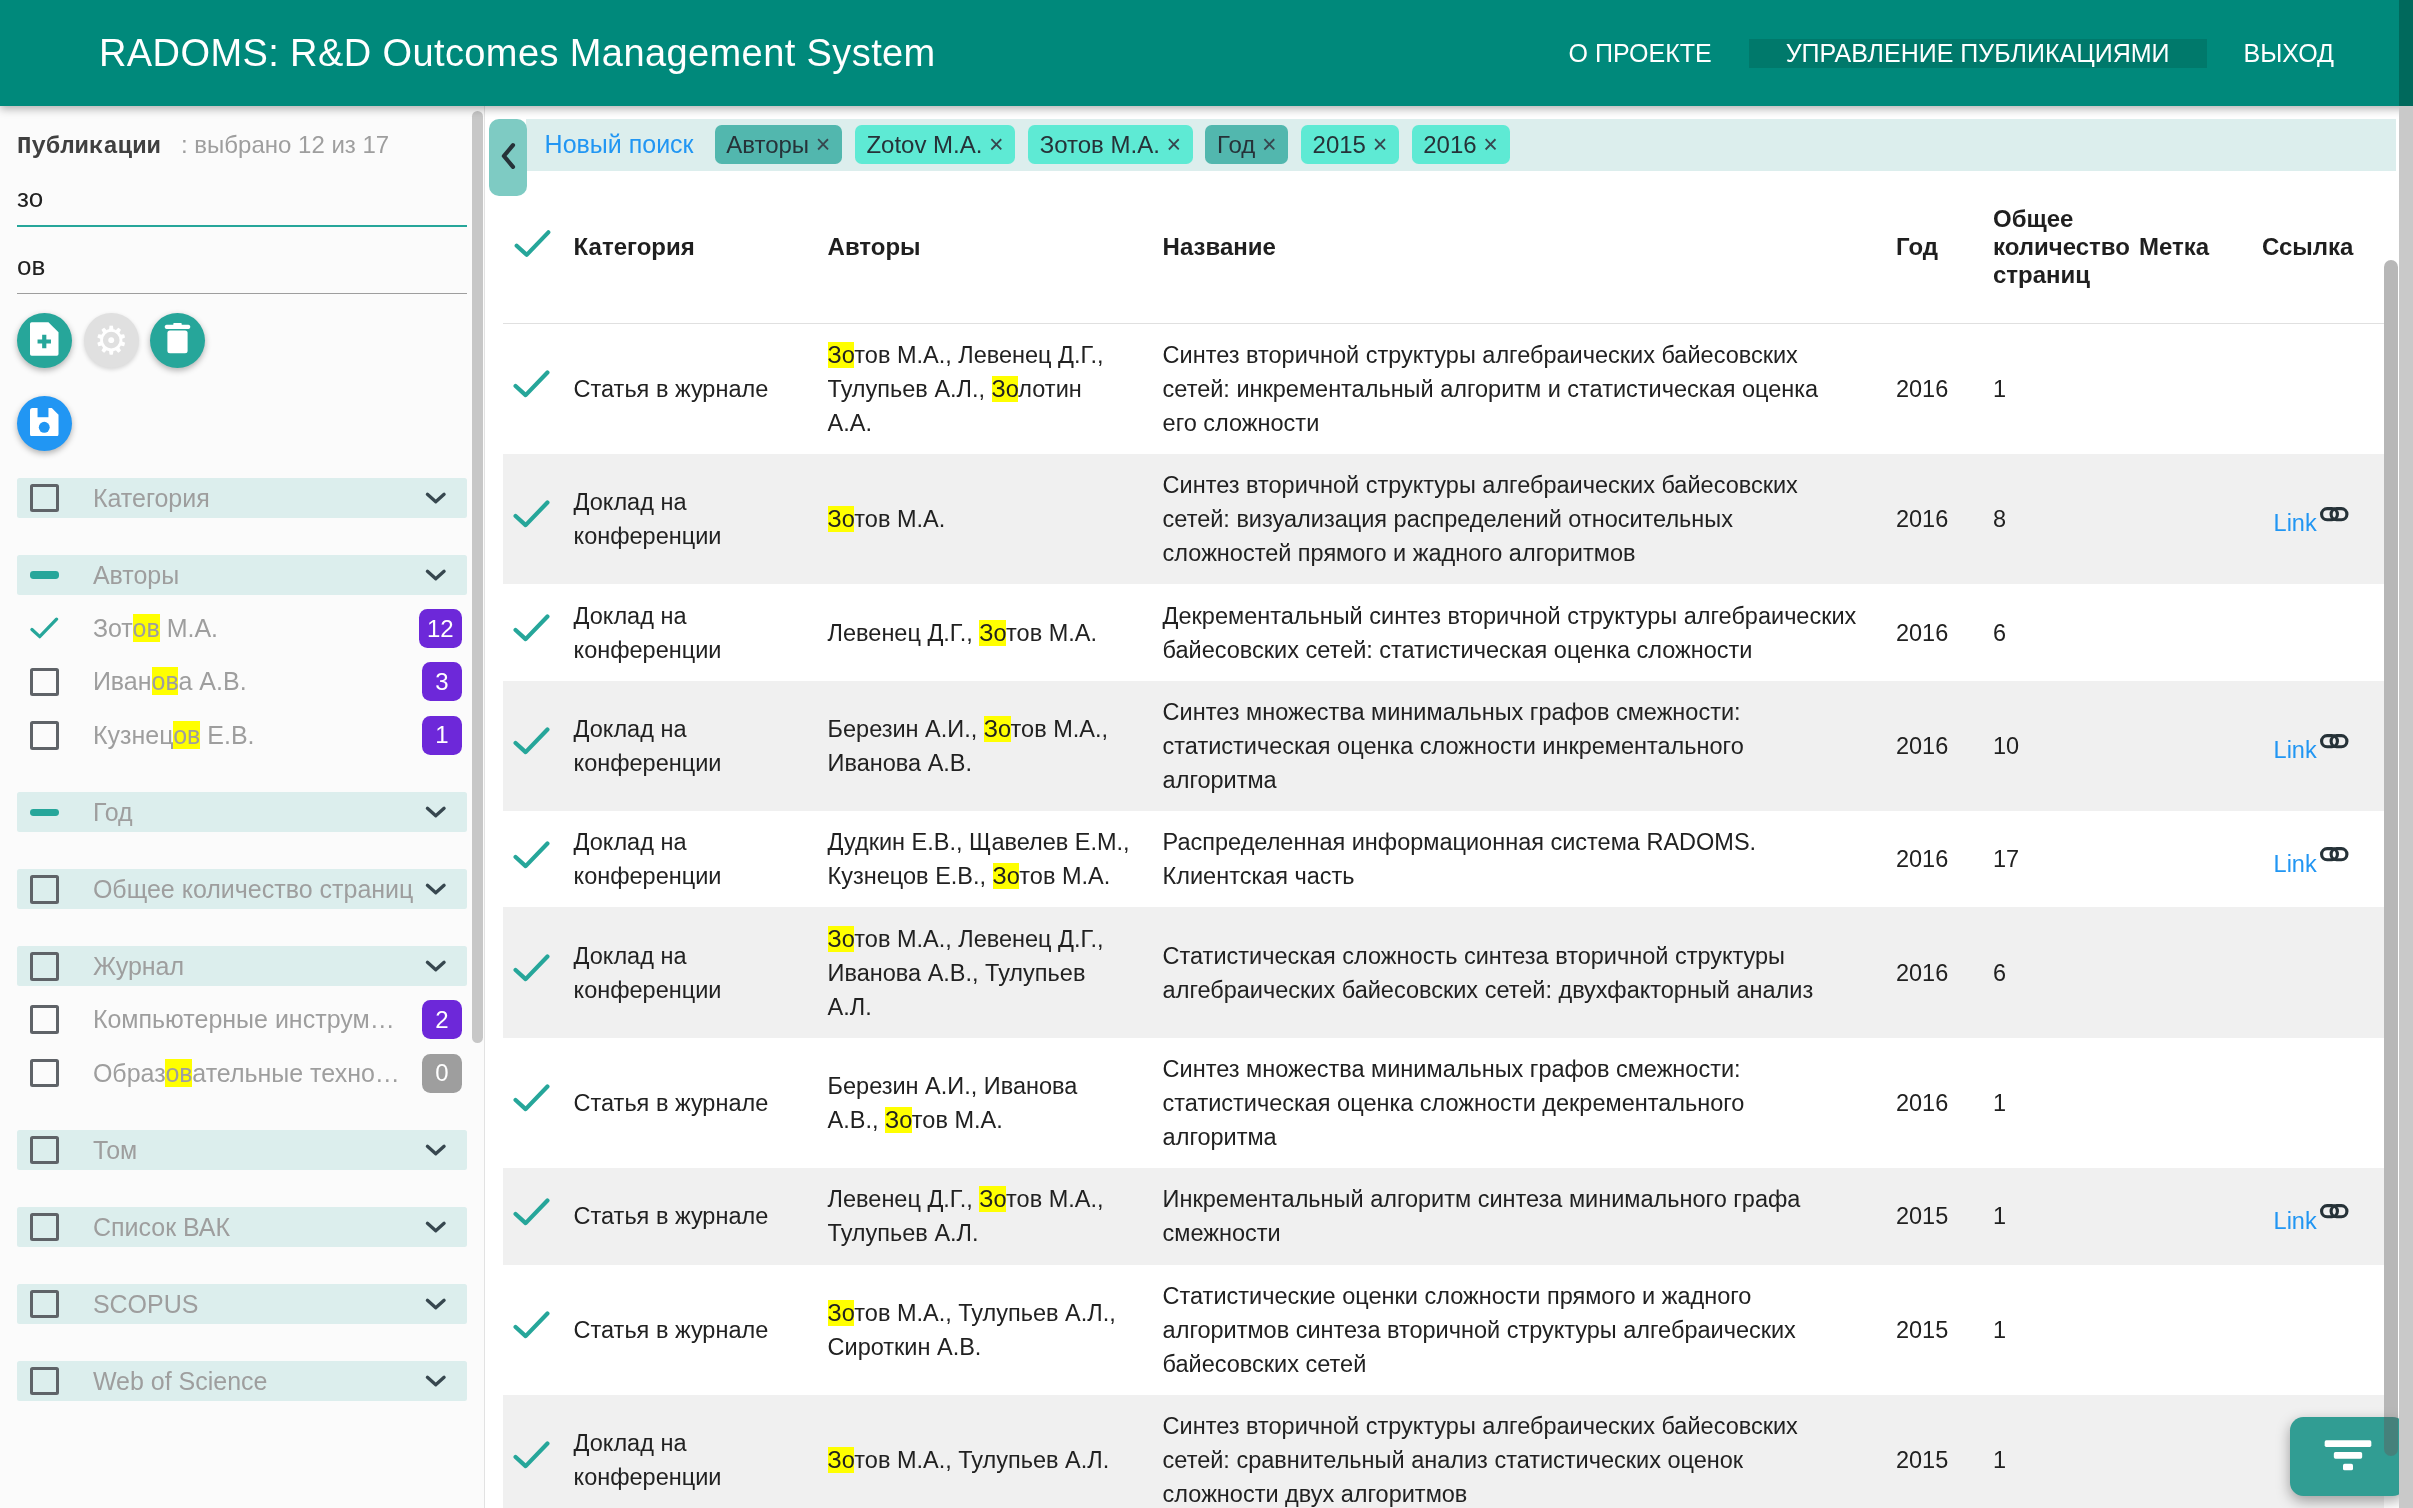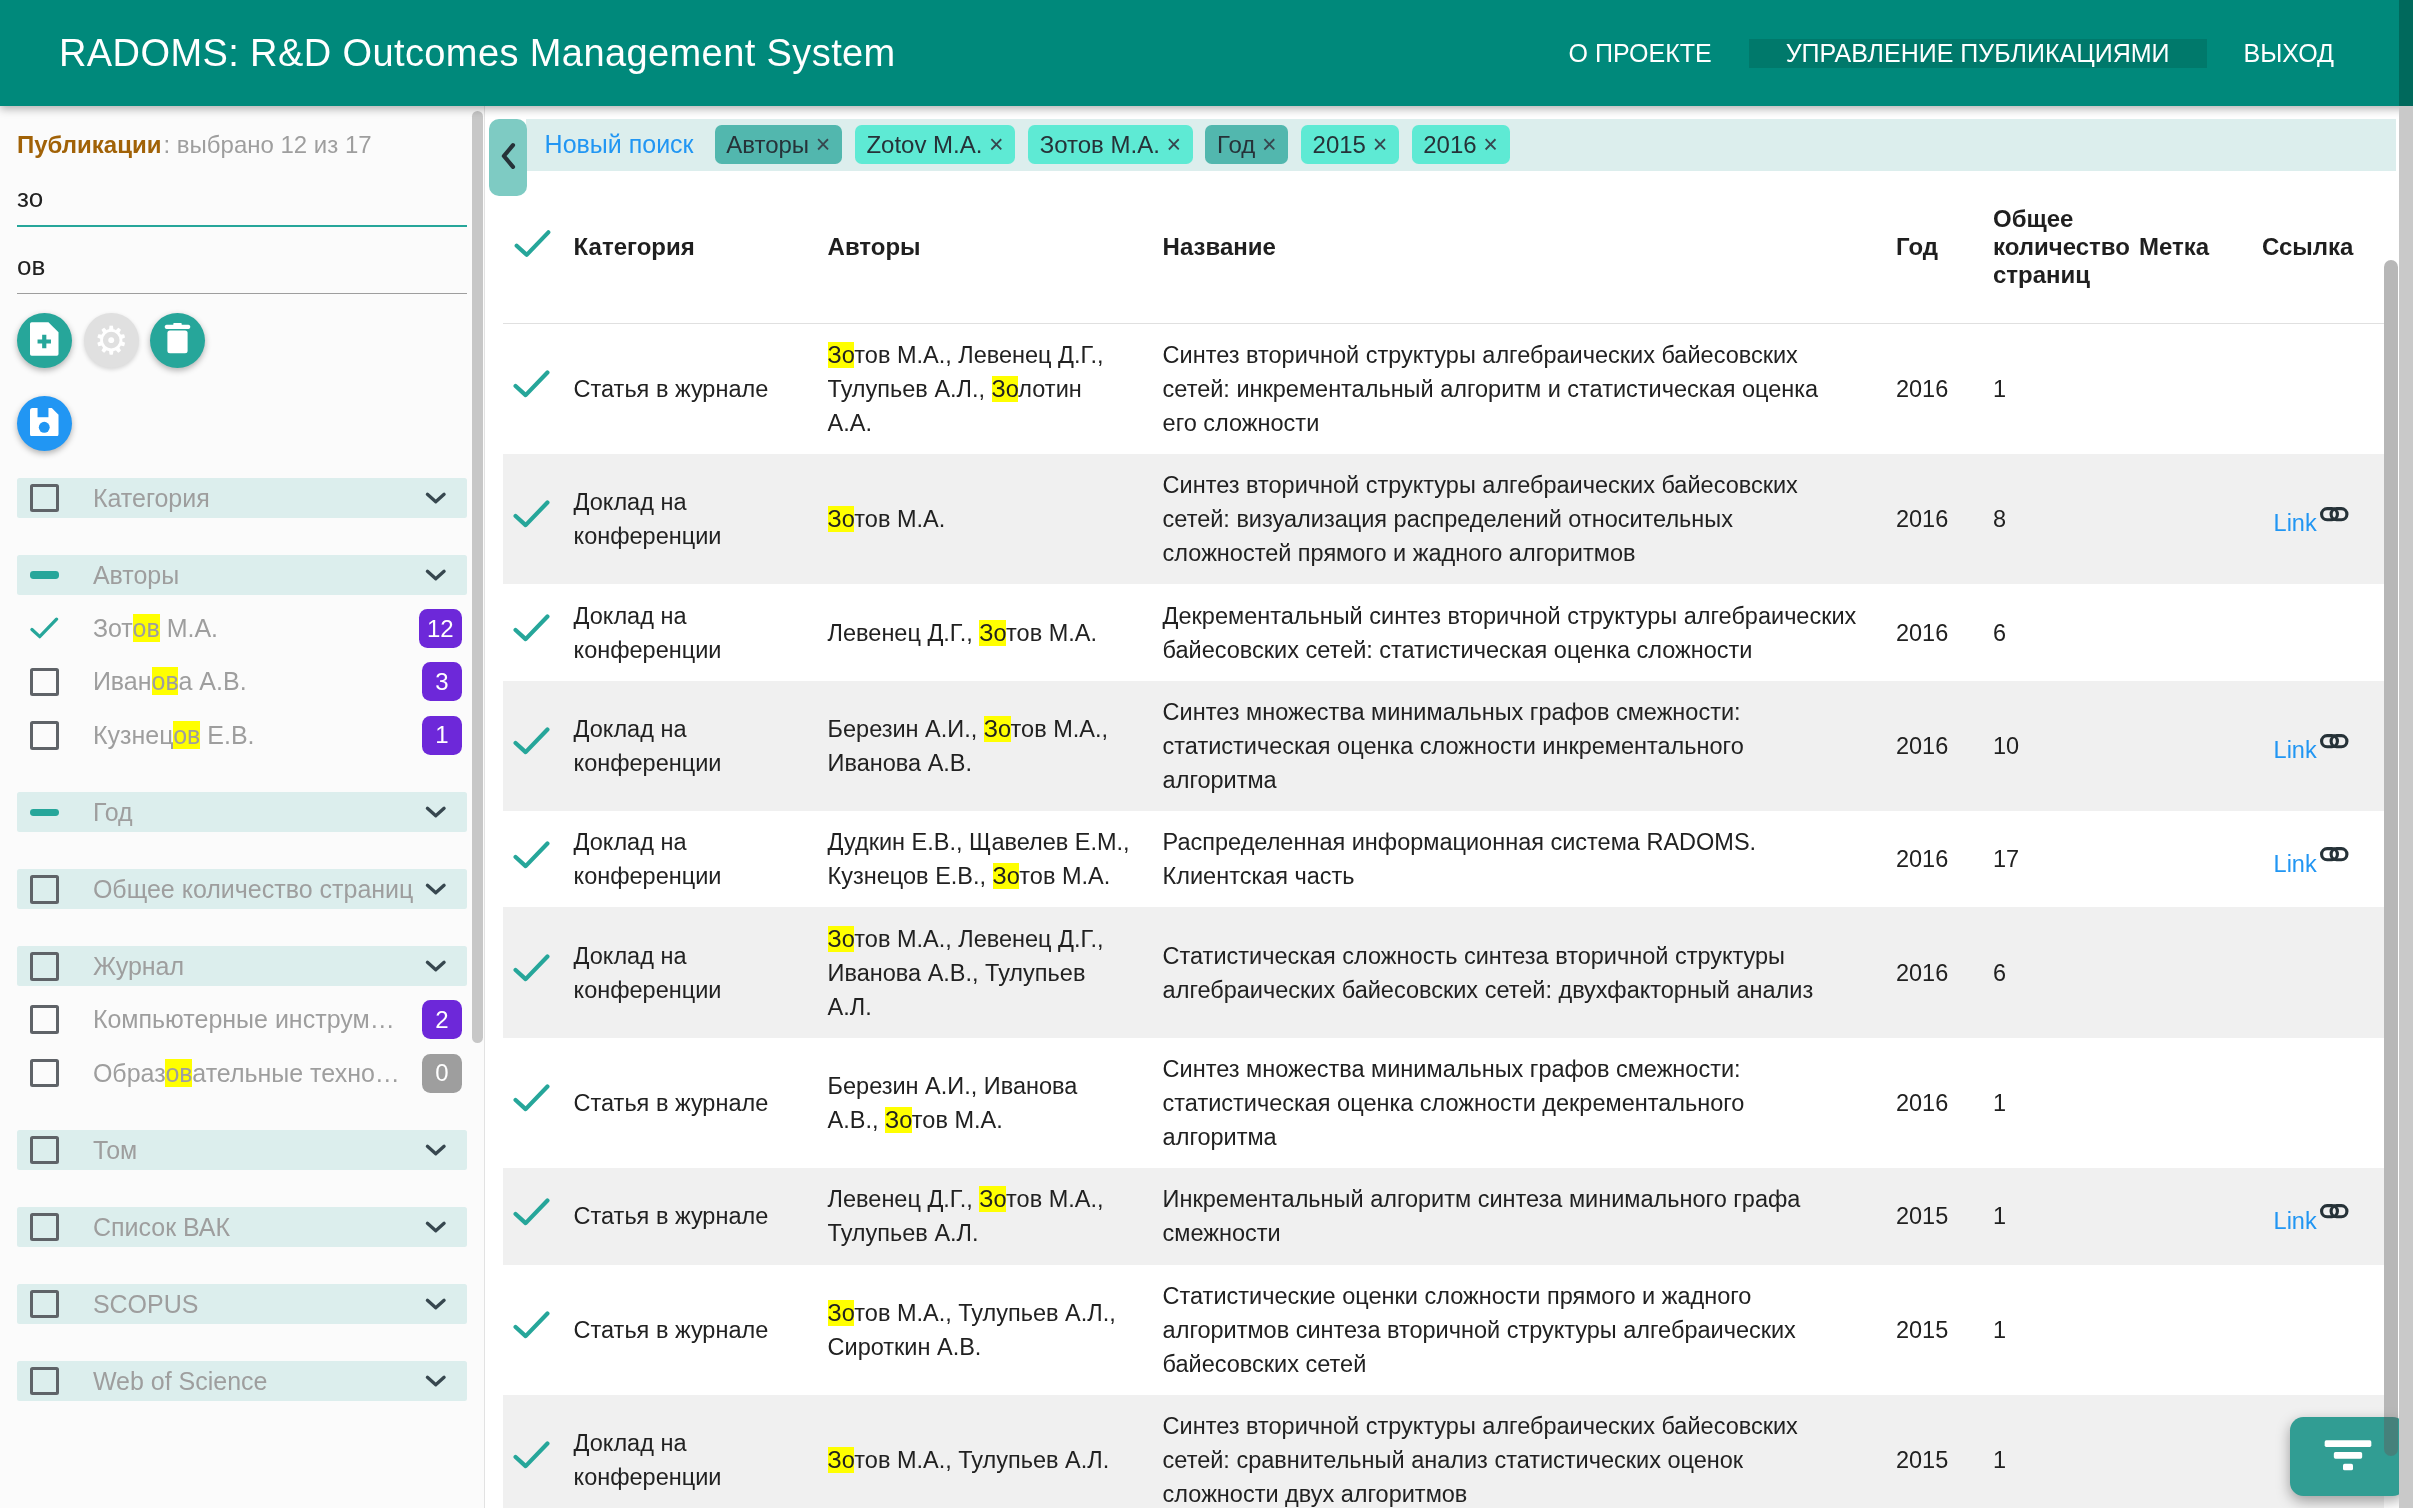--- a/index.html
+++ b/index.html
@@ -3,35 +3,35 @@
 <meta charset="utf-8">
 <style>
   * { margin:0; padding:0; box-sizing:border-box; }
   html,body { width:2413px; height:1508px; overflow:hidden; background:#fff;
     font-family:"Liberation Sans","DejaVu Sans",sans-serif; }
   .page { width:2413px; height:1508px; position:relative; overflow:hidden; }
 
   
   header { height:106px; background:#00897b; display:flex; align-items:stretch;
     box-shadow:0 2.5px 8.4px rgba(0,0,0,.3); position:relative; z-index:30; }
-  .app-title { color:#fff; font-size:38px; align-self:center; padding-left:59px; flex:1;
+  .app-title { color:#fff; font-size:38px; align-self:center; padding-left:99px; flex:1;
     letter-spacing:0.4px; }
   nav { display:flex; align-items:center; margin-right:42px; }
   .nav-item { display:flex; align-items:center; padding:0 37px; color:#fff; font-size:25px;
     cursor:pointer; white-space:nowrap; }
   .nav-item.active { background:#00796b; }
 
   
   .app { display:flex; height:1403px; }
 
   
   aside { width:485px; background:#fbfbfb; border-right:1.7px solid #e2e2e2; position:relative;
     padding:25px 17px 0 17px; overflow:hidden; flex:none; }
   .summary { font-size:24px; color:#9e9e9e; height:28.5px; }
-  .summary b { color:#a16207; margin-right:2px; }
+  .summary b { color:#404040; margin-right:20px;font-family:Liberation Mono, monospace; }
   .search-input { display:block; width:450px; margin-top:13.4px; font-size:26px; color:#212121;
     background:transparent; border:none; outline:none; height:54px;
     border-bottom:1.7px solid #9e9e9e; font-family:inherit; }
   .search-input.focused { border-bottom:2.5px solid #26a69a; }
   .actions { margin-top:18.4px; display:flex; gap:11.7px; }
   .circle-btn { width:55px; height:55px; border-radius:50%; border:none; background:#26a69a;
     display:flex; align-items:center; justify-content:center; cursor:pointer;
     box-shadow:0 2.5px 6.7px rgba(0,0,0,.3); color:#fff; }
   .circle-btn.disabled { background:#e0e0e0; box-shadow:0 1.7px 4.2px rgba(0,0,0,.15); }
   .gear-glyph { font-size:39px; color:#fff; line-height:1; }

